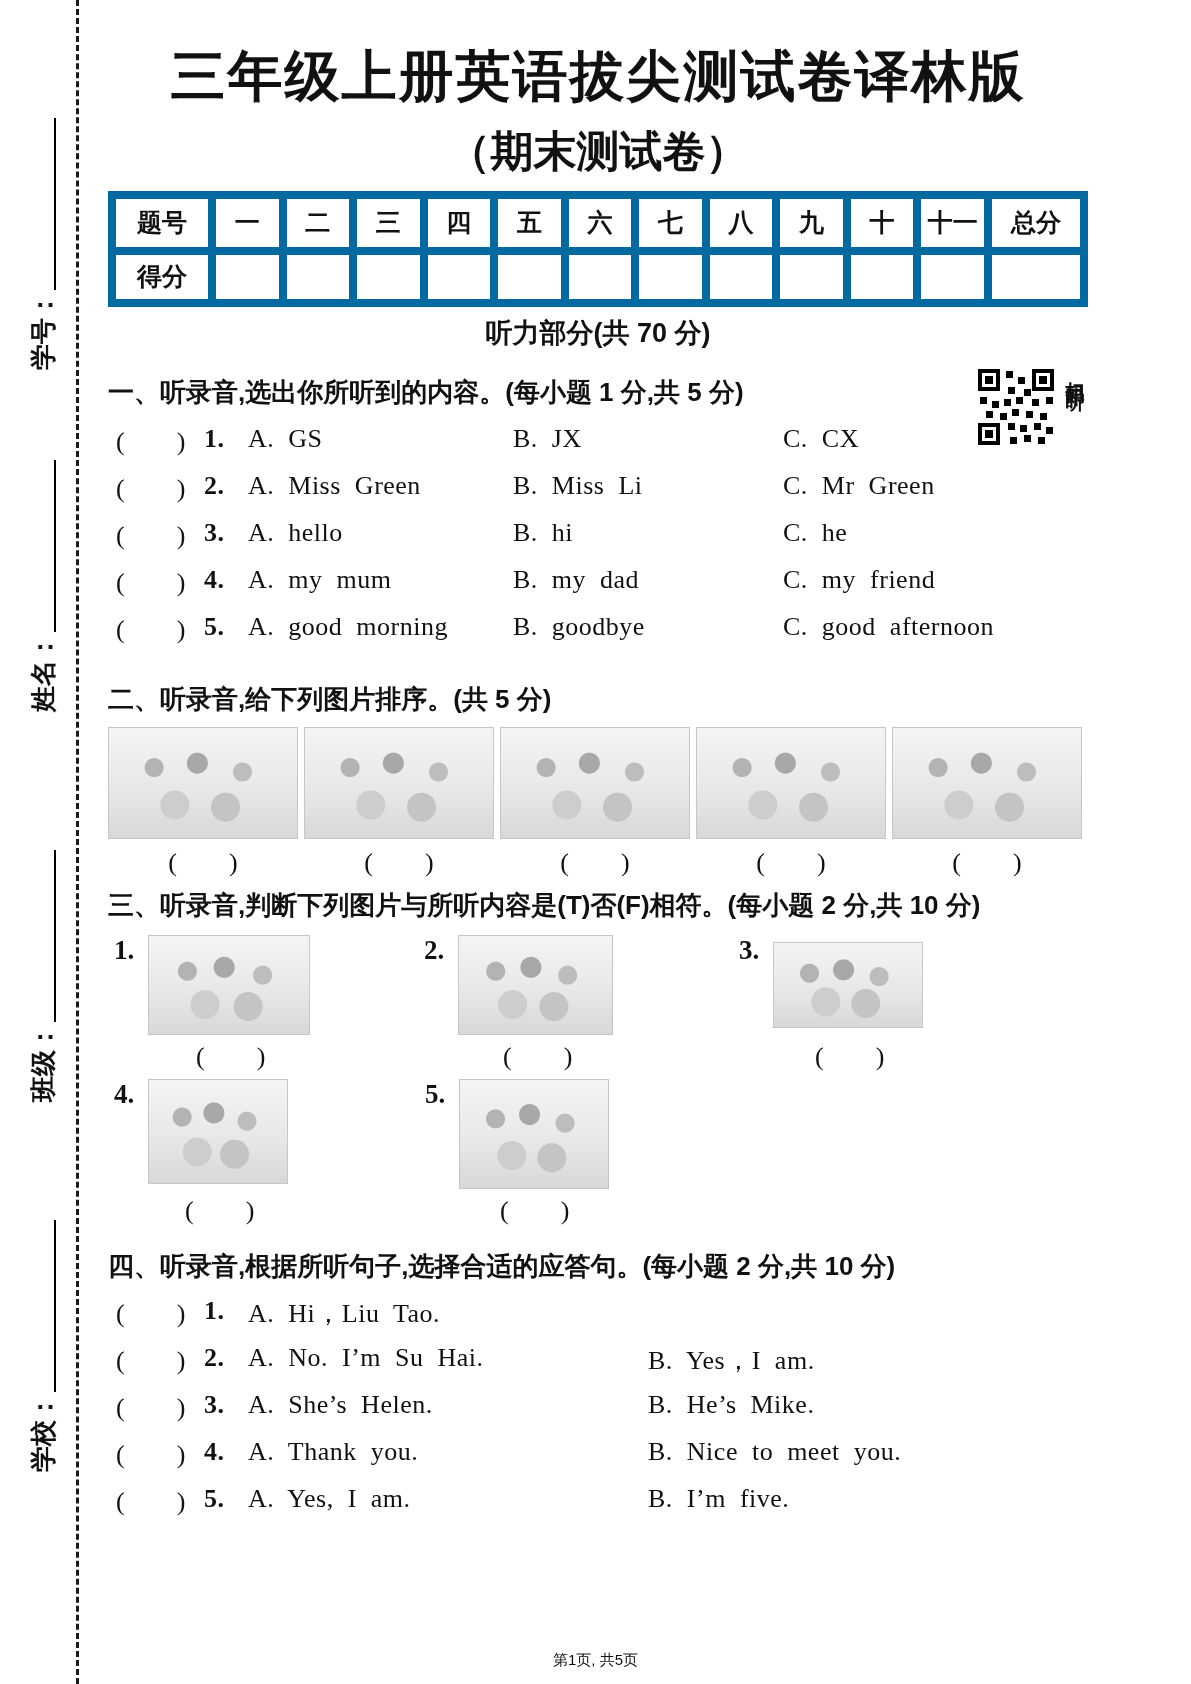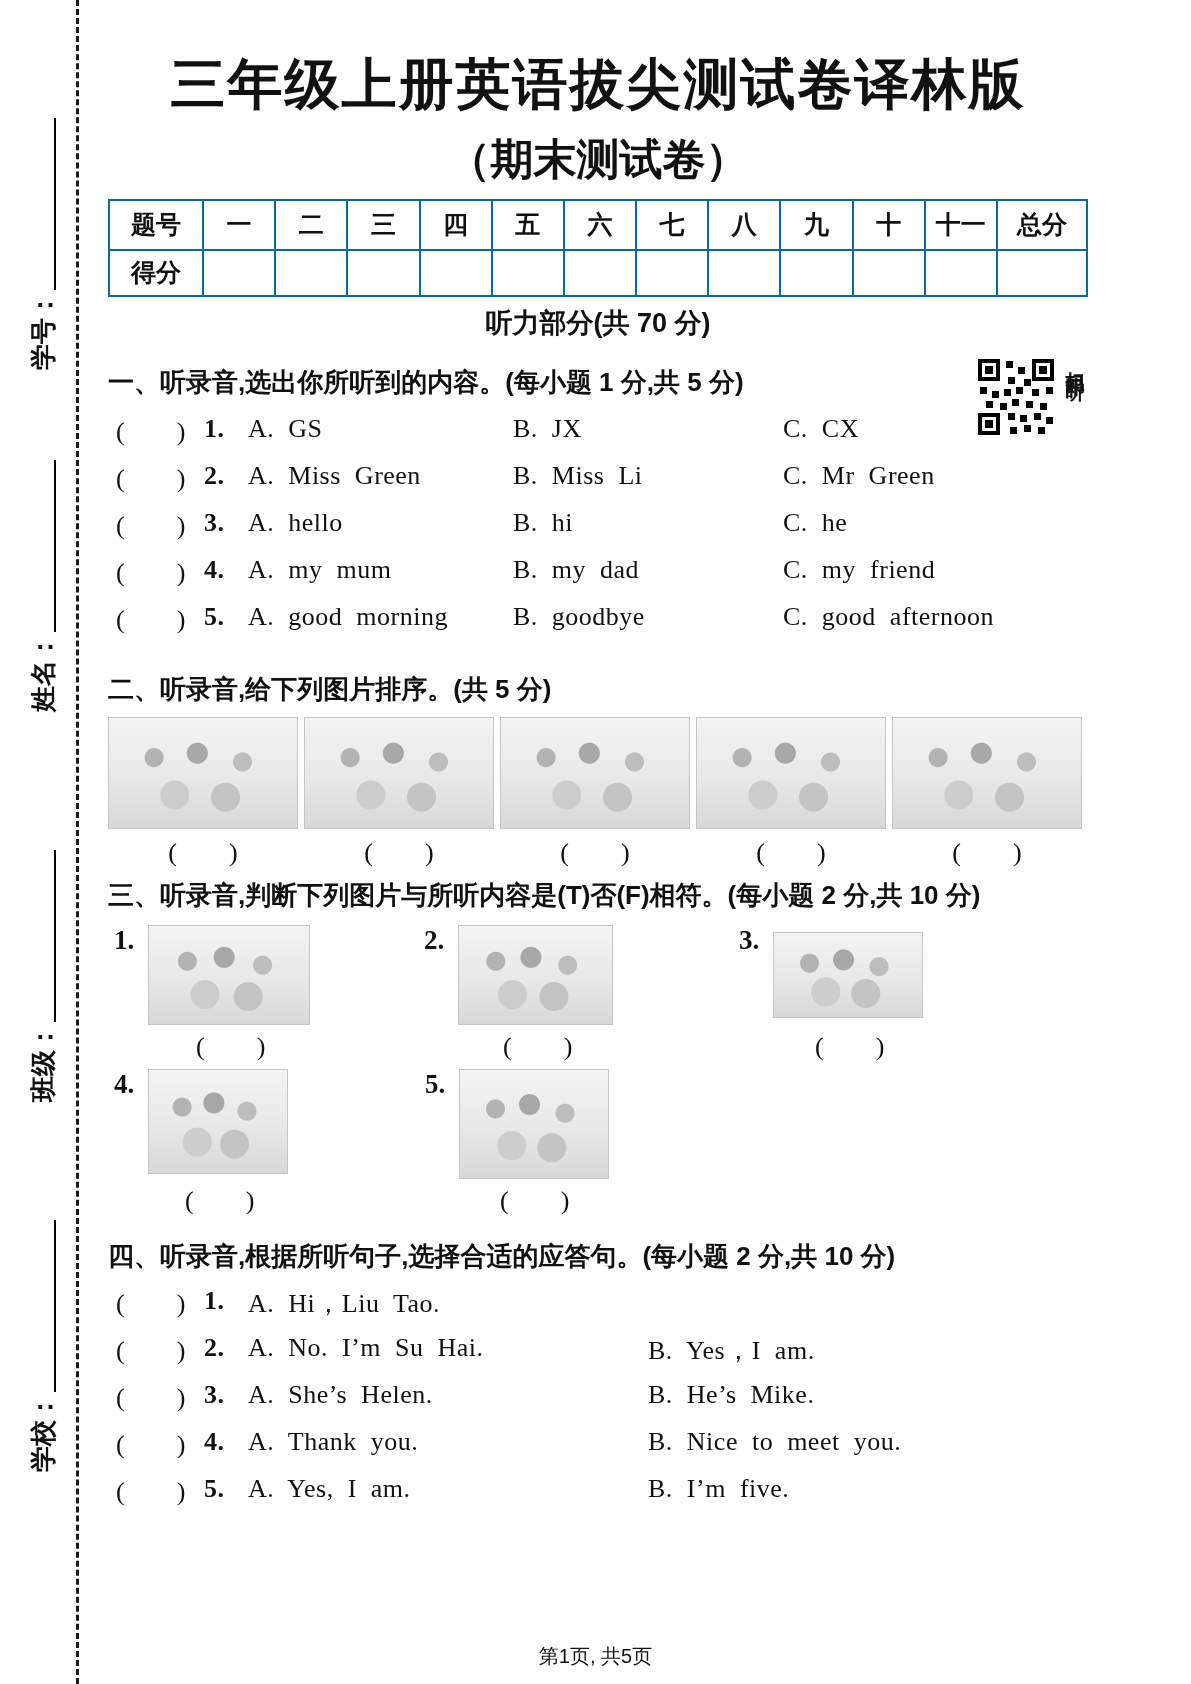--- a/index.html
+++ b/index.html
@@ -6,31 +6,31 @@
   .page{position:relative;width:1191px;height:1684px;background:#ffffff;overflow:hidden;
         font-family:"Liberation Serif",serif;color:#111;margin:0 auto;}
 
   
   .bind-line{position:absolute;left:76px;top:0;height:1684px;border-left:3px dashed #1a1a1a;}
   .side-unit{position:absolute;left:24px;width:252px;height:38px;transform:rotate(-90deg);
              transform-origin:0 0;display:flex;align-items:center;
              font-family:"Liberation Sans",sans-serif;font-size:26px;font-weight:600;}
   .side-blank{flex:1;height:62%;border-bottom:2px solid #000;margin-left:2px;}
 
-  .main{position:absolute;left:108px;top:8px;width:980px;}
+  .main{position:absolute;left:108px;top:0;width:980px;}
 
   .title{margin:46px 0 0;text-align:center;font-family:"Liberation Sans",sans-serif;
          font-size:55px;font-weight:800;letter-spacing:2px;line-height:1.1;}
   .subtitle{margin:16px 0 0;text-align:center;font-family:"Liberation Sans",sans-serif;
             font-size:43px;font-weight:800;}
   .meta{margin-top:30px;text-align:right;padding-right:42px;
         font-family:"Liberation Sans",sans-serif;font-size:25px;font-weight:600;}
 
   table.score{border-collapse:collapse;width:100%;margin-top:10px;table-layout:fixed;}
-  table.score td{border:2px solid #0369a1;text-align:center;vertical-align:middle;
+  table.score td{border:8px solid #0369a1;text-align:center;vertical-align:middle;
                  font-family:"Liberation Sans",sans-serif;font-size:25px;font-weight:600;
                  height:48px;padding:0;}
   table.score tr.score-row td{height:44px;}
   td.c-first{width:92px;} td.c-last{width:88px;}
 
   .listen-head{margin-top:8px;text-align:center;font-family:"Liberation Sans",sans-serif;
                font-size:27px;font-weight:700;}
 
   .section{position:relative;}
   .sec-title{margin-top:24px;font-family:"Liberation Sans",sans-serif;
@@ -67,21 +67,21 @@
   .s3row{display:flex;margin-top:12px;align-items:flex-start;}
   .s3item{display:flex;align-items:flex-start;}
   .qnum{font-size:27px;font-weight:700;width:34px;font-family:"Liberation Serif",serif;}
   .p31{width:162px;height:100px;} .p32{width:155px;height:100px;}
   .p33{width:150px;height:86px;margin-top:7px;}
   .p34{width:140px;height:105px;} .p35{width:150px;height:110px;}
   .s3brs{position:relative;height:40px;font-size:26px;}
   .s3brs span{position:absolute;top:4px;}
 
   .foot{position:absolute;bottom:14px;left:0;width:1191px;text-align:center;
-        font-size:20px;font-family:"Liberation Sans",sans-serif;}
+        font-size:15px;font-family:"Liberation Sans",sans-serif;}
 </style>
 </head>
 <body>
 
 <div class="page">
 
   <div class="bind-line"></div>
 
   <div class="side-unit" style="top:370px">
     <span>学号：</span>

